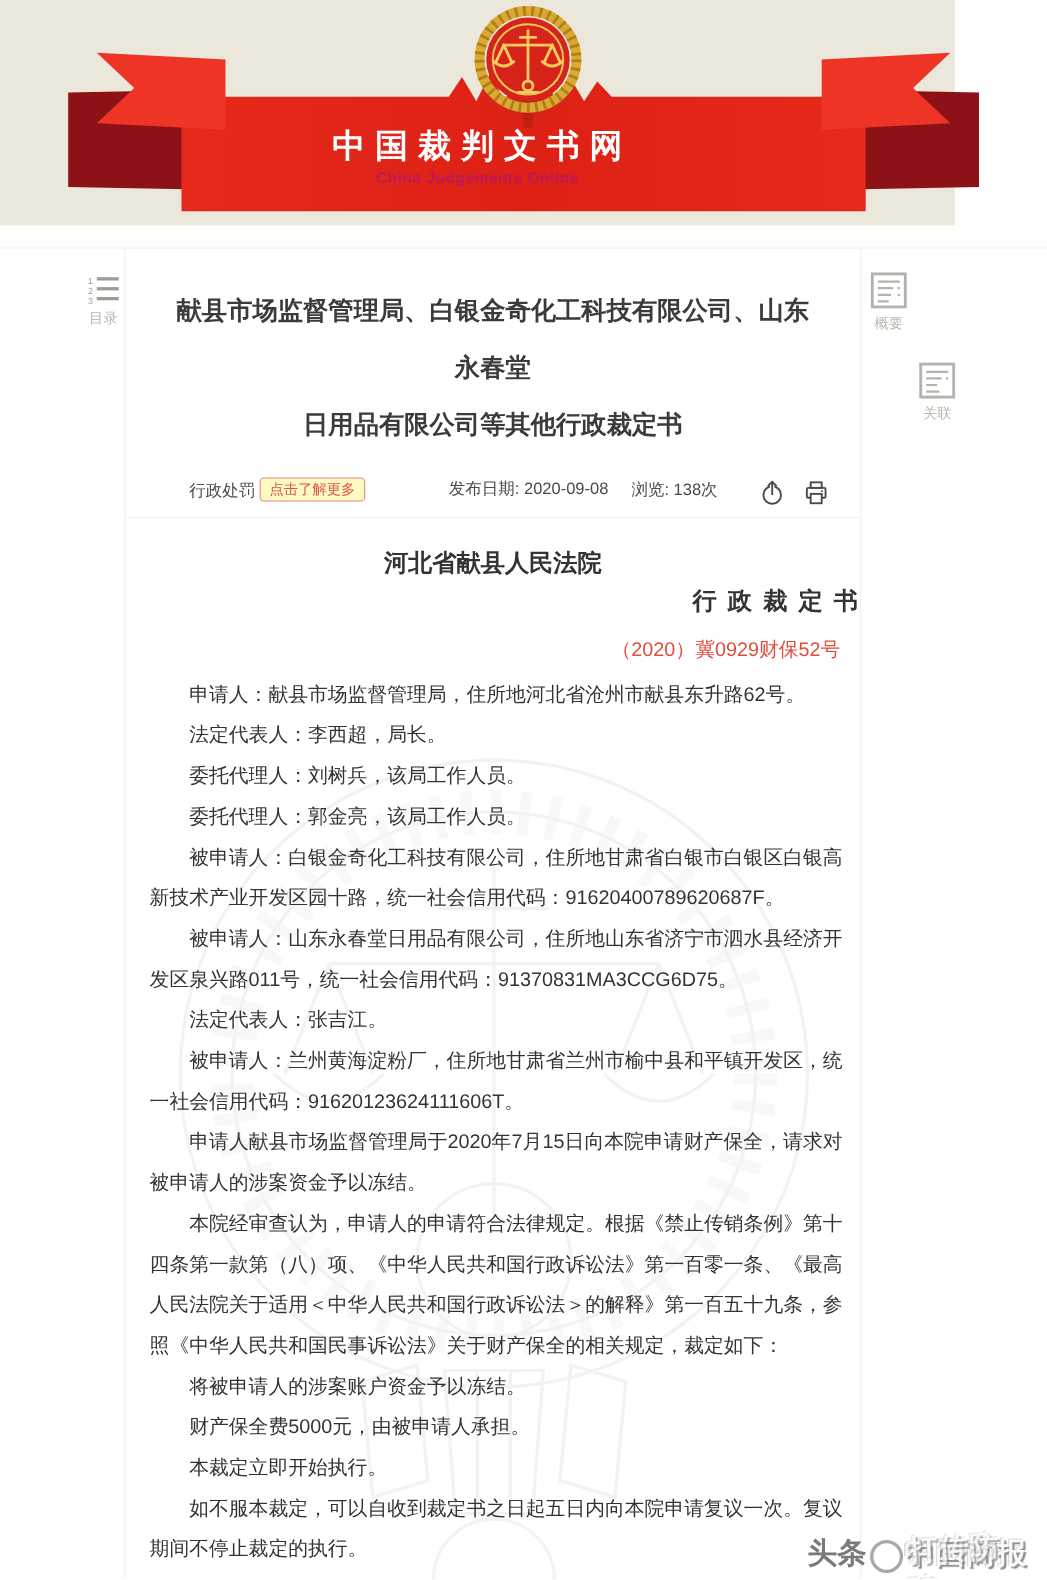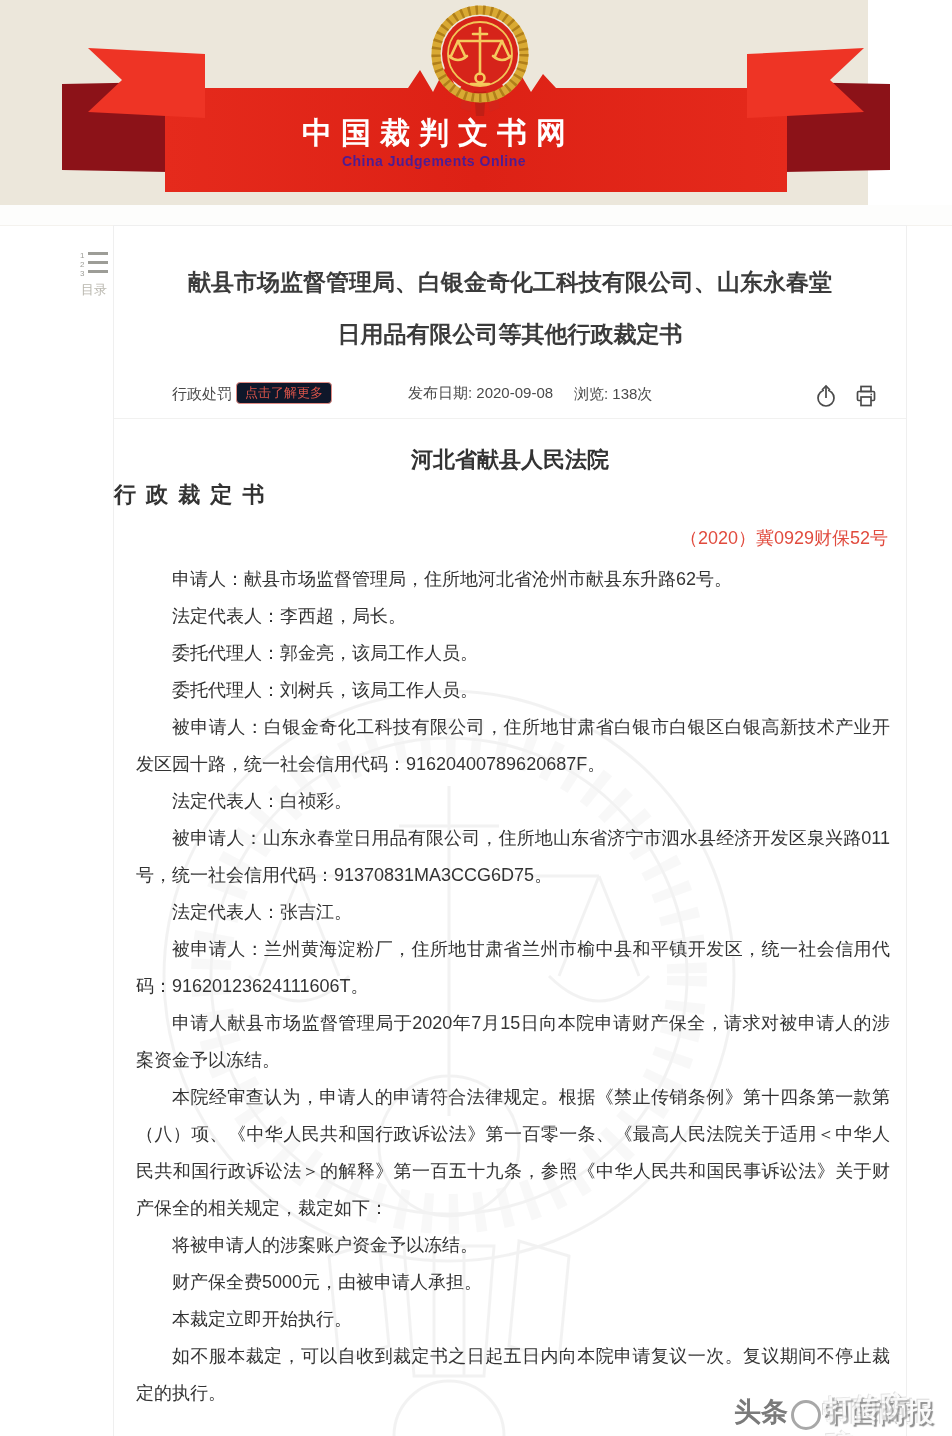--- a/index.html
+++ b/index.html
@@ -6,45 +6,45 @@
   body{font-family:"Liberation Sans","DejaVu Sans",sans-serif;background:#fff;}
   .page{position:relative;width:952px;height:1436px;margin:0 auto;overflow:hidden;background:#fff;}
 
   
   .banner{position:absolute;left:0;top:0;width:868px;height:205px;background:#ece7db;}
   .banner svg.ribbon{position:absolute;left:0;top:0;}
   .banner .emblem{position:absolute;left:425px;top:4px;}
   .banner-title{position:absolute;left:0;top:113px;width:100%;text-align:center;
     color:#fff;font-size:30px;font-weight:bold;letter-spacing:9px;text-indent:9px;}
   .banner-subtitle{position:absolute;left:0;top:153px;width:100%;text-align:center;
-    color:#4c1d95;font-size:14px;font-weight:bold;letter-spacing:.5px;}
+    color:#be185d;font-size:14px;font-weight:bold;letter-spacing:.5px;}
   .gap-band{position:absolute;left:0;top:205px;width:952px;height:20px;background:#fdfdfc;border-bottom:1px solid #f4f2ee;}
 
   
   .rail-item{position:absolute;width:56px;text-align:center;color:#b9b7ae;font-size:13px;cursor:pointer;}
   .rail-item svg{display:block;margin:0 auto 3px;}
   .rail-toc{left:66px;top:250px;}
   .rail-summary{left:780px;top:246px;}
   .rail-related{left:824px;top:328px;}
 
   
-  .card{position:absolute;left:113px;top:225px;width:794px;height:1211px;background:#fff;
+  .card{position:absolute;left:113px;top:225px;width:670px;height:1211px;background:#fff;
     border:1px solid #efefef;border-bottom:none;box-sizing:border-box;}
   .doc-title{margin:30px 40px 0;text-align:center;font-size:23px;font-weight:bold;color:#3b3b3b;line-height:52px;}
   .meta-row{display:flex;align-items:flex-start;margin:18px 0 0;padding:4px 28px 10px 58px;border-bottom:1px solid #f1f1f0;}
   .meta-cat{font-size:15px;color:#4a4a4a;line-height:24px;white-space:nowrap;}
   .meta-tag{display:inline-block;margin-left:4px;padding:1px 8px 2px;border:1px solid #e18a82;border-radius:4px;
-    color:#d9544a;font-size:13px;line-height:17px;vertical-align:2px;cursor:pointer;background:#0f172a;}
+    color:#d9544a;font-size:13px;line-height:17px;vertical-align:2px;cursor:pointer;background:#fef9c3;}
   .meta-date{width:148px;margin-left:76px;font-size:15px;color:#4a4a4a;line-height:22px;word-break:break-all;}
   .meta-views{margin-left:18px;font-size:15px;color:#4a4a4a;line-height:24px;white-space:nowrap;}
   .meta-icons{margin-left:auto;display:flex;gap:16px;padding-top:2px;}
   .meta-icons svg{cursor:pointer;}
 
   .court-name{margin-top:24px;text-align:center;font-size:22px;font-weight:600;color:#333;line-height:34px;font-family:Liberation Serif, serif;}
-  .doc-type{text-align:left;font-size:22px;font-weight:600;color:#333;line-height:36px;letter-spacing:2px;}
+  .doc-type{text-align:right;font-size:22px;font-weight:600;color:#333;line-height:36px;letter-spacing:2px;}
   .case-no{margin:10px 18px 0 0;text-align:right;font-size:18px;color:#e14b3e;line-height:30px;}
 
   .doc-body{position:relative;margin-top:8px;padding:0 16px 0 22px;z-index:2;}
   .doc-body p{margin:0;text-indent:2em;font-size:18px;line-height:37px;color:#333;text-align:justify;}
 
   
   .doc-watermark{position:absolute;left:35px;top:420px;width:600px;height:860px;opacity:.05;z-index:1;pointer-events:none;}
 
   
   .photo-mark{position:absolute;right:18px;bottom:6px;display:flex;align-items:flex-end;z-index:5;font-weight:bold;}
@@ -214,24 +214,23 @@
       </div>
     </div>
 
     <div class="court-name">河北省献县人民法院</div>
     <div class="doc-type">行 政 裁 定 书</div>
     <div class="case-no">（2020）冀0929财保52号</div>
 
     <div class="doc-body">
       <p>申请人：献县市场监督管理局，住所地河北省沧州市献县东升路62号。</p>
       <p>法定代表人：李西超，局长。</p>
+      <p>委托代理人：刘树兵，该局工作人员。</p>
       <p>委托代理人：郭金亮，该局工作人员。</p>
-      <p>委托代理人：刘树兵，该局工作人员。</p>
       <p>被申请人：白银金奇化工科技有限公司，住所地甘肃省白银市白银区白银高新技术产业开发区园十路，统一社会信用代码：91620400789620687F。</p>
-      <p>法定代表人：白祯彩。</p>
       <p>被申请人：山东永春堂日用品有限公司，住所地山东省济宁市泗水县经济开发区泉兴路011号，统一社会信用代码：91370831MA3CCG6D75。</p>
       <p>法定代表人：张吉江。</p>
       <p>被申请人：兰州黄海淀粉厂，住所地甘肃省兰州市榆中县和平镇开发区，统一社会信用代码：91620123624111606T。</p>
       <p>申请人献县市场监督管理局于2020年7月15日向本院申请财产保全，请求对被申请人的涉案资金予以冻结。</p>
       <p>本院经审查认为，申请人的申请符合法律规定。根据《禁止传销条例》第十四条第一款第（八）项、《中华人民共和国行政诉讼法》第一百零一条、《最高人民法院关于适用＜中华人民共和国行政诉讼法＞的解释》第一百五十九条，参照《中华人民共和国民事诉讼法》关于财产保全的相关规定，裁定如下：</p>
       <p>将被申请人的涉案账户资金予以冻结。</p>
       <p>财产保全费5000元，由被申请人承担。</p>
       <p>本裁定立即开始执行。</p>
       <p>如不服本裁定，可以自收到裁定书之日起五日内向本院申请复议一次。复议期间不停止裁定的执行。</p>
     </div>

